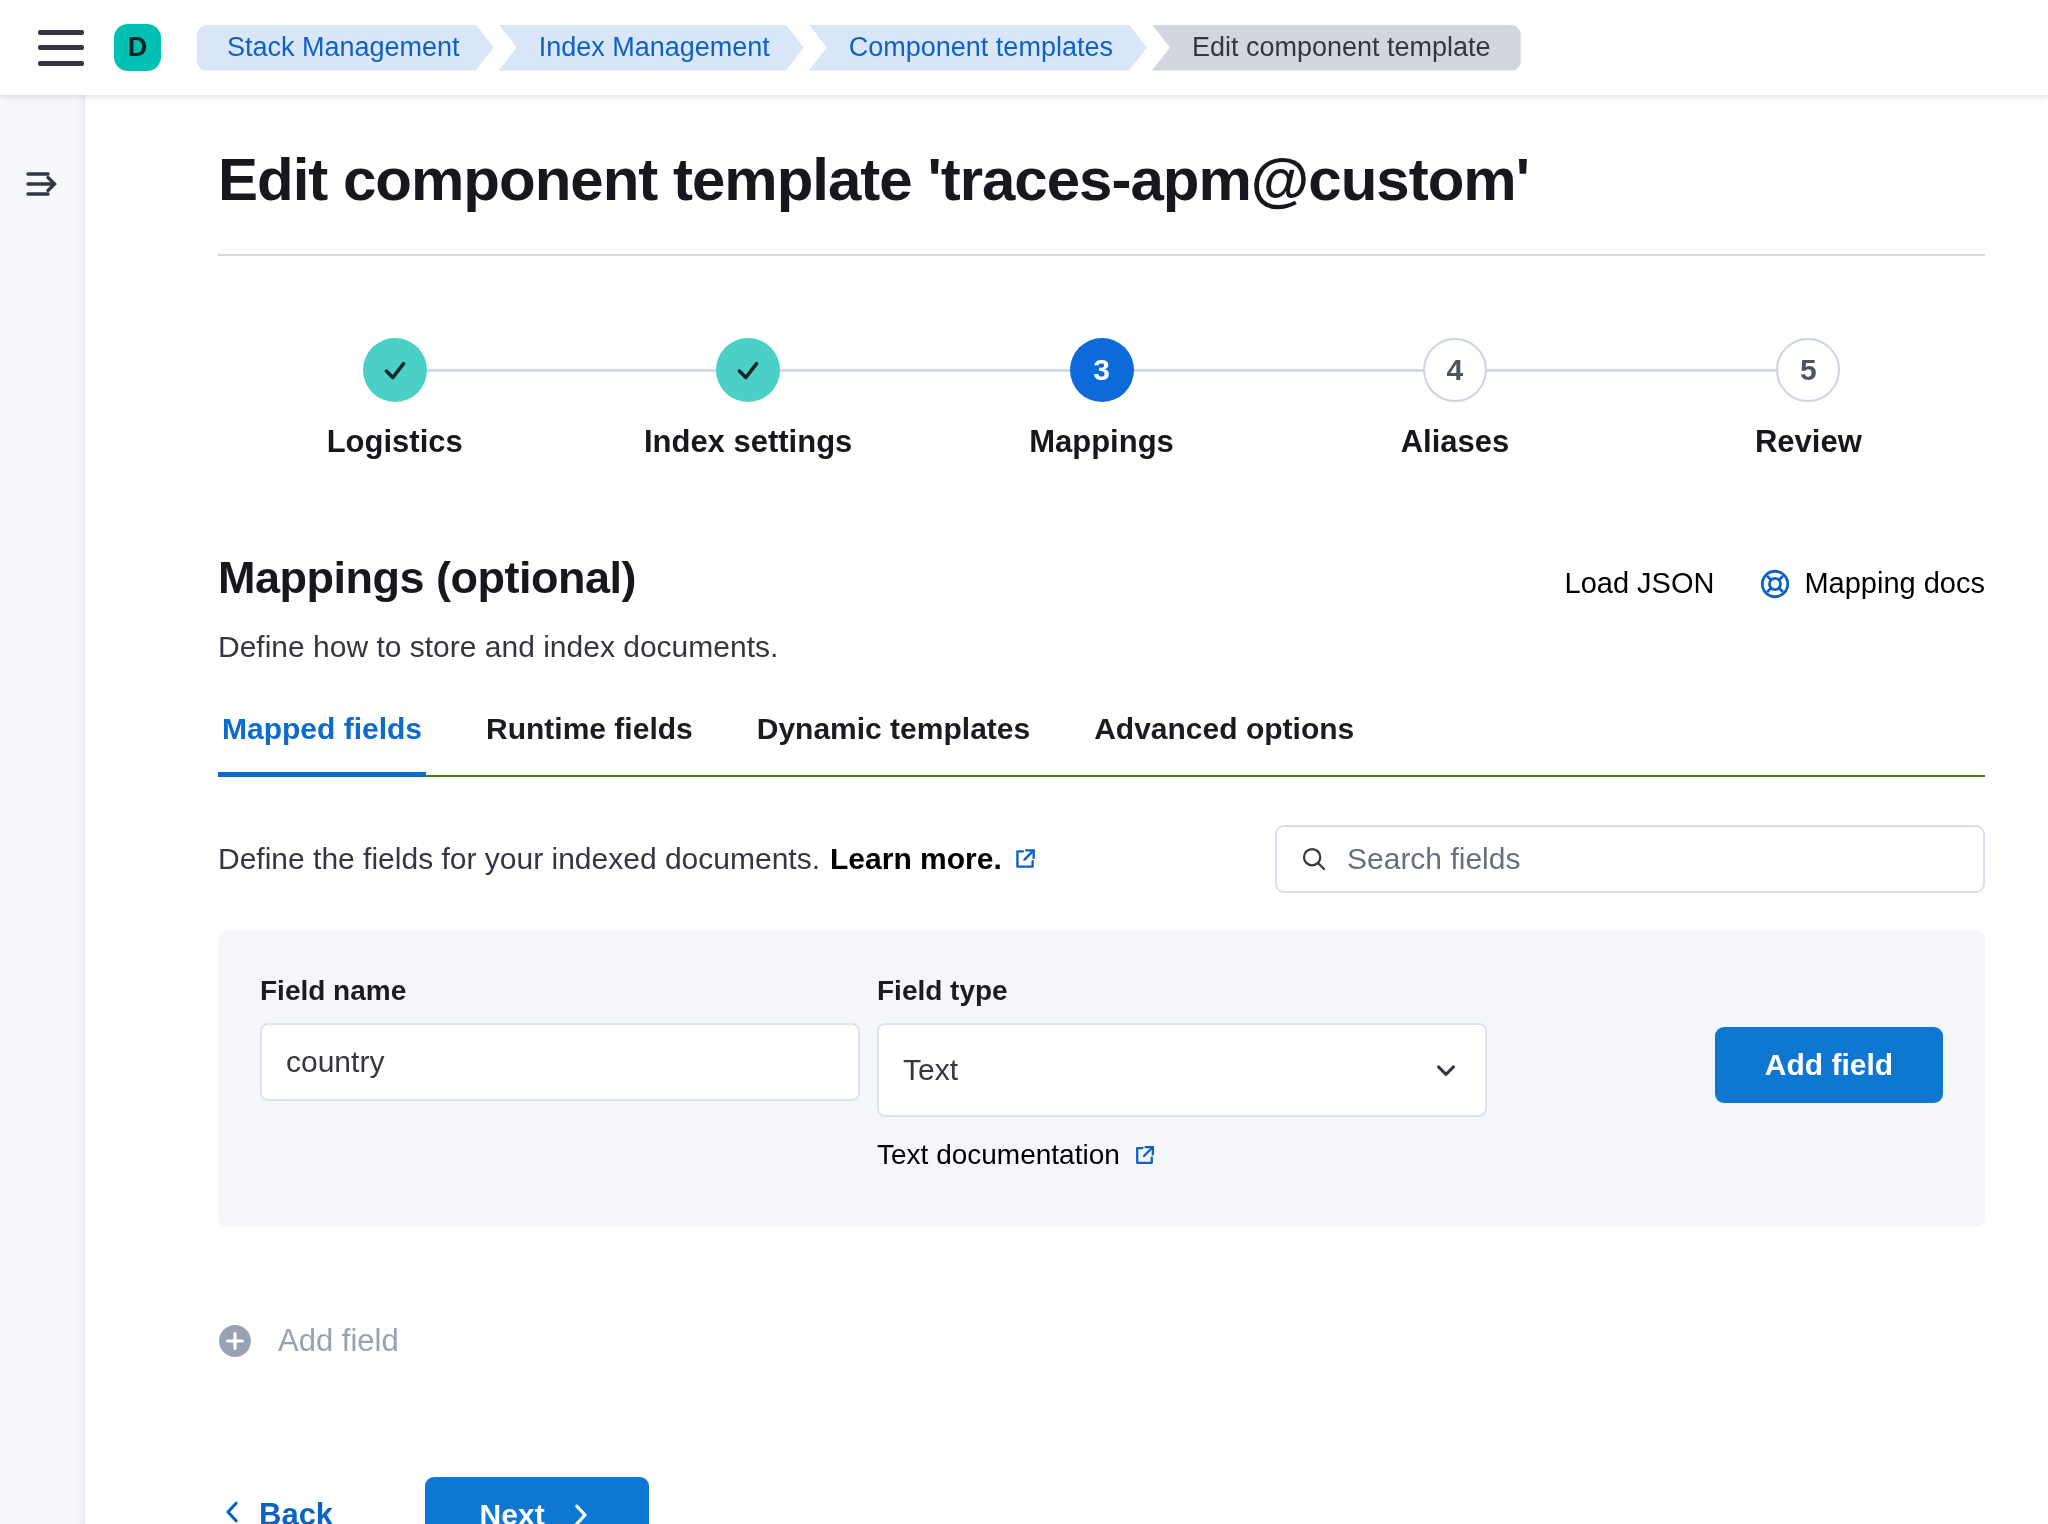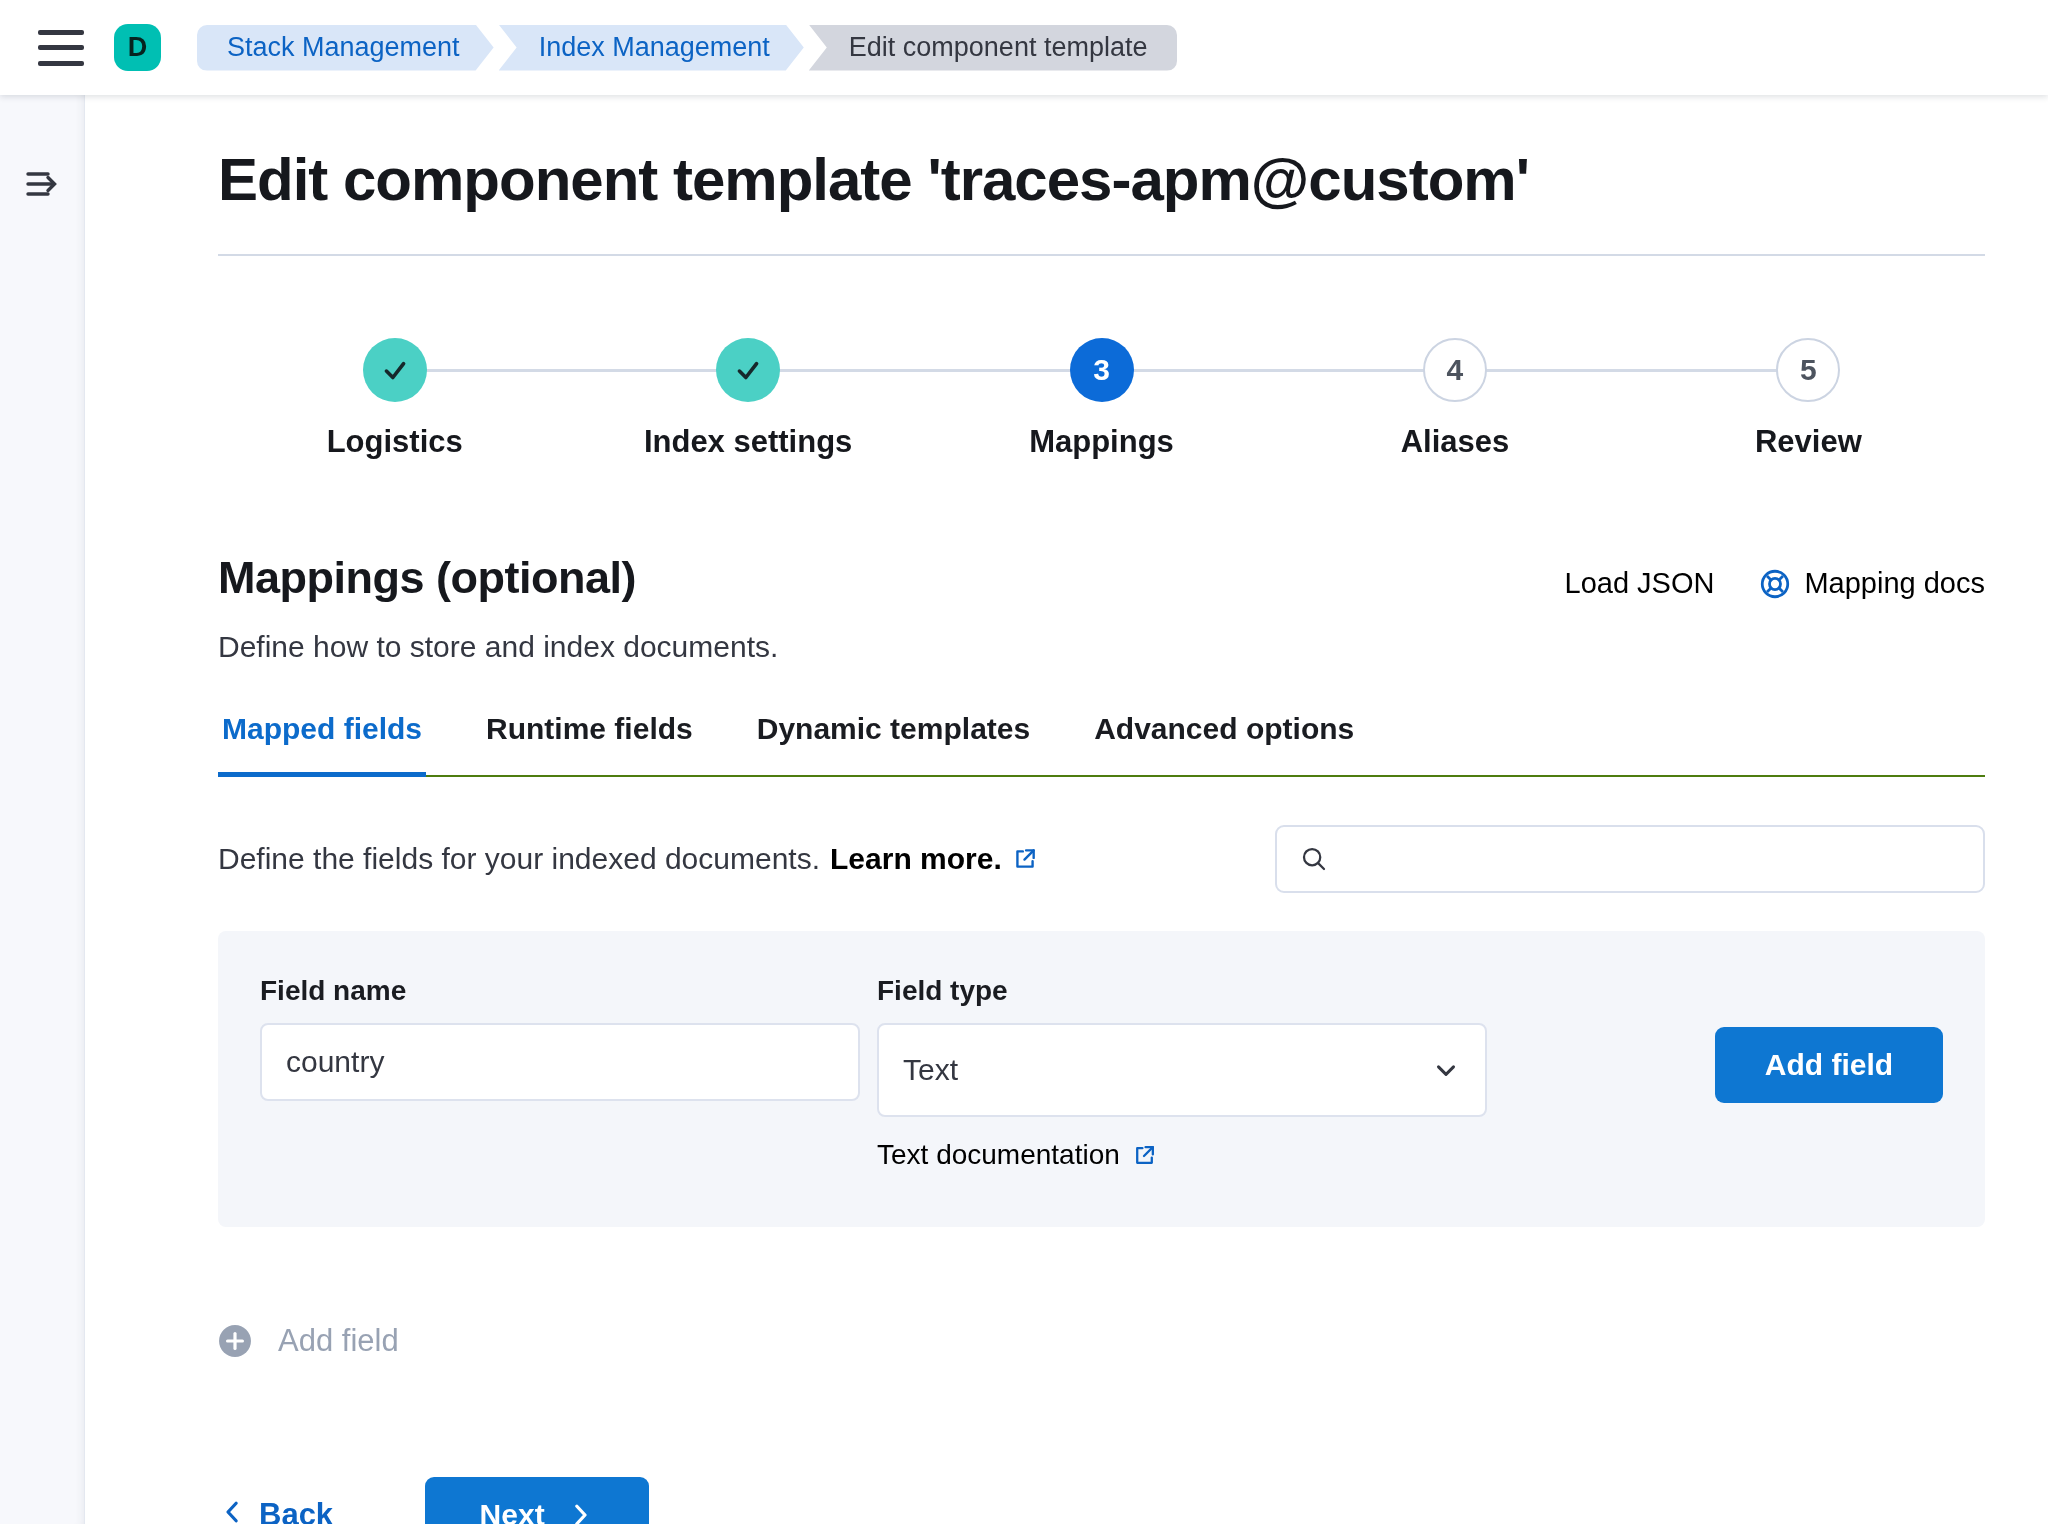--- a/index.html
+++ b/index.html
@@ -103,20 +103,21 @@
 <div class="header">
   <div class="hamburger">
     <span></span>
       <span></span>
       <span></span>
   </div>
   <div class="avatar">D</div>
   <div class="crumbs">
     <div class="crumb first">Stack Management</div>
     <div class="crumb mid">Index Management</div>
+    <div class="crumb mid">Component templates</div>
     <div class="crumb last">Edit component template</div>
   </div>
 </div>
 
 <div class="sidebar">
   <div class="expand">
     <svg viewBox="0 0 38 38" width="38" height="38">
       <g stroke="#343741" stroke-width="3.4" stroke-linecap="round" fill="none">
         <line x1="4" y1="9" x2="24" y2="9"></line>
         <line x1="4" y1="19" x2="28" y2="19"></line>
@@ -204,20 +205,21 @@
           </svg>
         </span>
       </div>
       <div class="search-box">
         <span style="display:inline-flex;">
           <svg viewBox="0 0 24 24" width="30" height="30" fill="none" stroke="#343741" stroke-width="1.8" stroke-linecap="round">
             <circle cx="10.5" cy="10.5" r="6.5"></circle>
             <line x1="15.5" y1="15.5" x2="20" y2="20"></line>
           </svg>
         </span>
+        <input type="text" placeholder="Search fields" style="">
       </div>
     </div>
 
     <div class="panel">
       <div class="fgroup">
         <label class="flabel">Field name</label>
         <input class="finput" type="text" value="country" style="">
       </div>
       <div class="gap-col"></div>
       <div class="fgroup">

